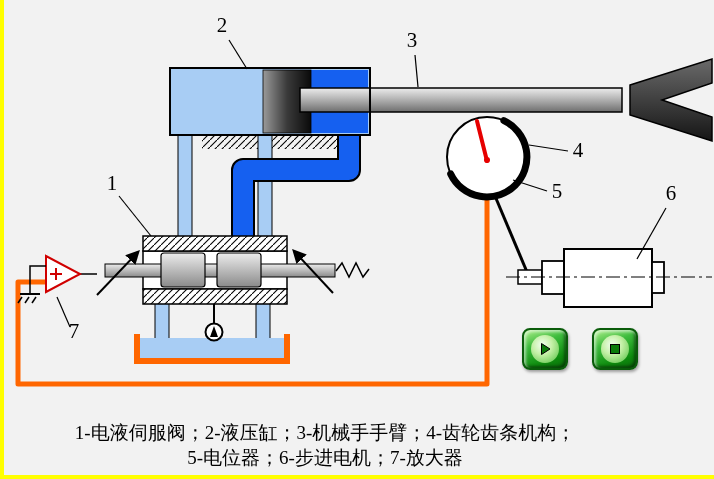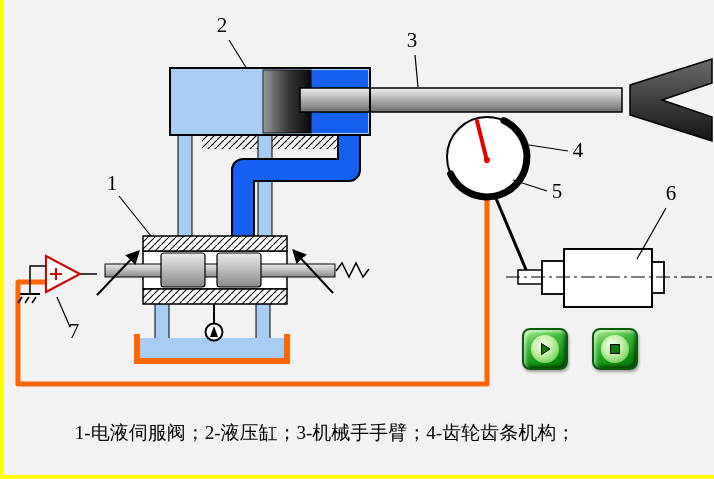--- a/index.html
+++ b/index.html
@@ -164,20 +164,21 @@
     <text class="num-label" x="557" y="198" text-anchor="middle">5</text>
     <line x1="666" y1="208" x2="637" y2="259" stroke="#000" stroke-width="1.2"></line>
     <text class="num-label" x="671" y="200" text-anchor="middle">6</text>
     <line x1="70" y1="327" x2="57" y2="297" stroke="#000" stroke-width="1.2"></line>
     <text class="num-label" x="74" y="338" text-anchor="middle">7</text>
   </g>
 </svg>
 
 <div class="caption">
   <div>1-电液伺服阀；2-液压缸；3-机械手手臂；4-齿轮齿条机构；</div>
+  <div>5-电位器；6-步进电机；7-放大器</div>
 </div>
 
 <button class="ctrl-btn" id="play-btn">
   <span class="btn-circle">
     <svg width="14" height="14" viewBox="0 0 14 14">
       <polygon points="3.5,1.5 12,7 3.5,12.5" fill="#0a7a0a" stroke="#000" stroke-width="1"></polygon>
     </svg>
   </span>
 </button>
 <button class="ctrl-btn" id="stop-btn">

